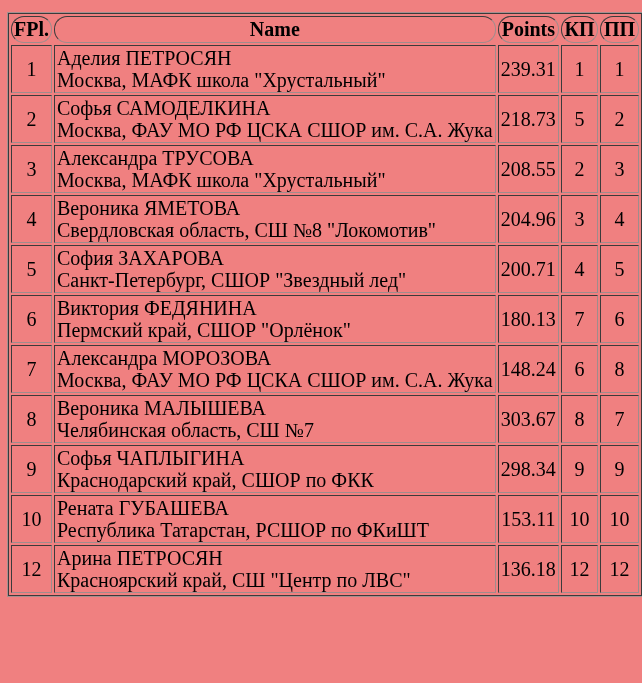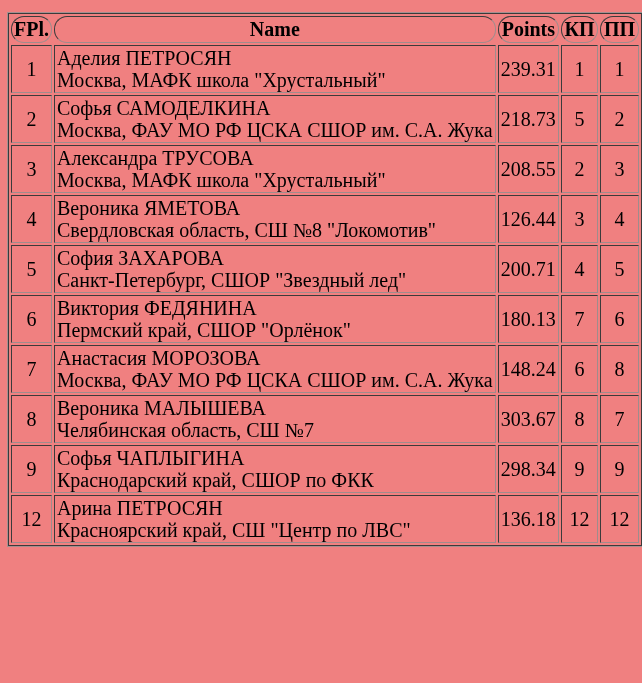--- a/index.html
+++ b/index.html
@@ -108,21 +108,21 @@
         <td class="num">208.55</td>
         <td class="num">2</td>
         <td class="num">3</td>
       </tr>
       <tr>
         <td class="num">4</td>
         <td class="name-cell">
           <div class="line">Вероника ЯМЕТОВА</div>
           <div class="line">Свердловская область, СШ №8 "Локомотив"</div>
         </td>
-        <td class="num">126.44</td>
+        <td class="num">204.96</td>
         <td class="num">3</td>
         <td class="num">4</td>
       </tr>
       <tr>
         <td class="num">5</td>
         <td class="name-cell">
           <div class="line">София ЗАХАРОВА</div>
           <div class="line">Санкт-Петербург, СШОР "Звездный лед"</div>
         </td>
         <td class="num">200.71</td>
@@ -135,21 +135,21 @@
           <div class="line">Виктория ФЕДЯНИНА</div>
           <div class="line">Пермский край, СШОР "Орлёнок"</div>
         </td>
         <td class="num">180.13</td>
         <td class="num">7</td>
         <td class="num">6</td>
       </tr>
       <tr>
         <td class="num">7</td>
         <td class="name-cell">
-          <div class="line">Анастасия МОРОЗОВА</div>
+          <div class="line">Александра МОРОЗОВА</div>
           <div class="line">Москва, ФАУ МО РФ ЦСКА СШОР им. С.А. Жука</div>
         </td>
         <td class="num">148.24</td>
         <td class="num">6</td>
         <td class="num">8</td>
       </tr>
       <tr>
         <td class="num">8</td>
         <td class="name-cell">
           <div class="line">Вероника МАЛЫШЕВА</div>
@@ -163,20 +163,30 @@
         <td class="num">9</td>
         <td class="name-cell">
           <div class="line">Софья ЧАПЛЫГИНА</div>
           <div class="line">Краснодарский край, СШОР по ФКК</div>
         </td>
         <td class="num">298.34</td>
         <td class="num">9</td>
         <td class="num">9</td>
       </tr>
       <tr>
+        <td class="num">10</td>
+        <td class="name-cell">
+          <div class="line">Рената ГУБАШЕВА</div>
+          <div class="line">Республика Татарстан, РСШОР по ФКиШТ</div>
+        </td>
+        <td class="num">153.11</td>
+        <td class="num">10</td>
+        <td class="num">10</td>
+      </tr>
+      <tr>
         <td class="num">12</td>
         <td class="name-cell">
           <div class="line">Арина ПЕТРОСЯН</div>
           <div class="line">Красноярский край, СШ "Центр по ЛВС"</div>
         </td>
         <td class="num">136.18</td>
         <td class="num">12</td>
         <td class="num">12</td>
       </tr>
     </tbody>

